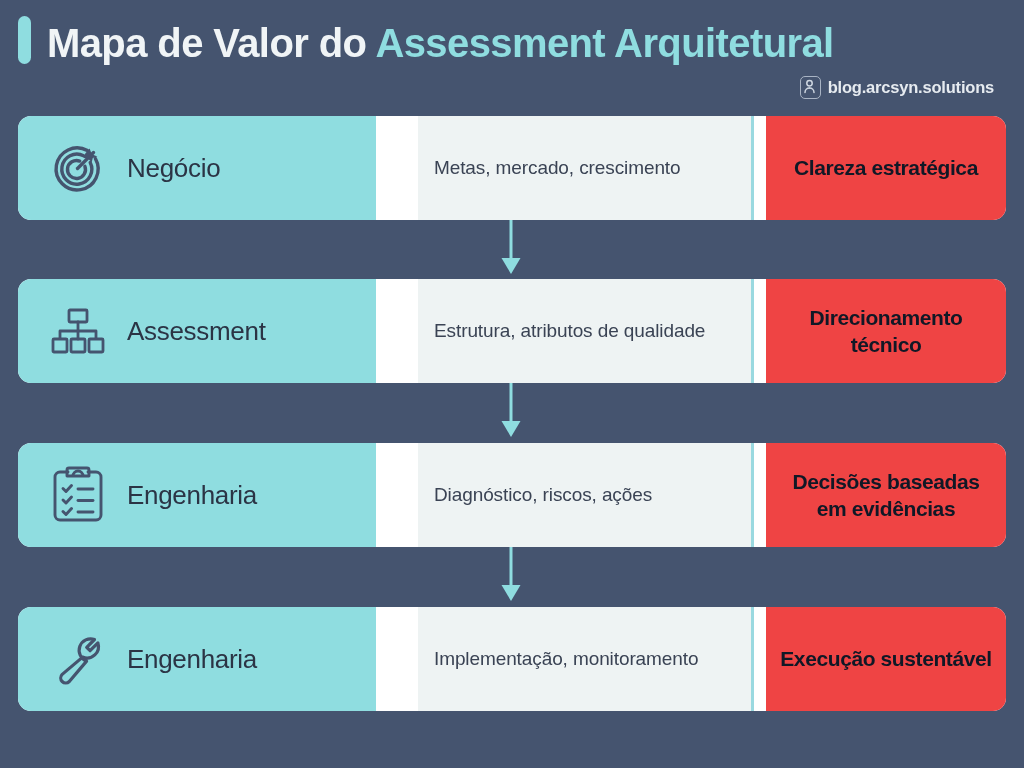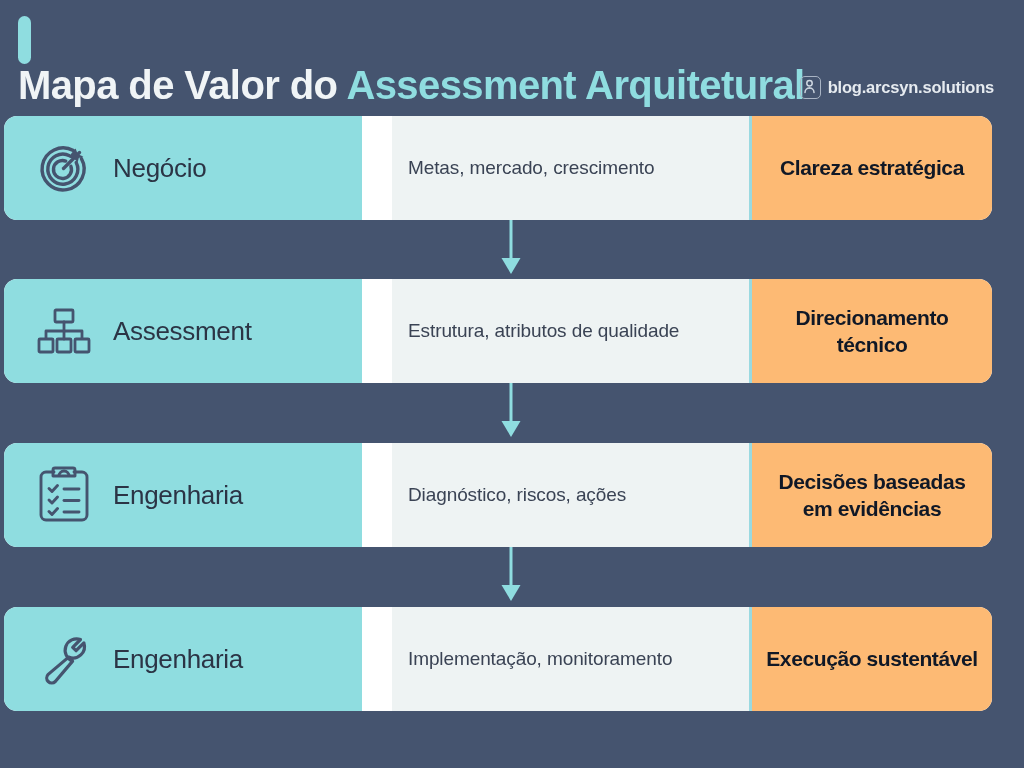--- a/index.html
+++ b/index.html
@@ -21,22 +21,21 @@
     left: 0;
     top: 0;
     width: 1024px;
     height: 116px;
   }
   .title-row {
     position: absolute;
     left: 18px;
     top: 16px;
     display: flex;
-    align-items: flex-start;
-    flex-direction: column;
+    align-items: flex-end;
   }
   .accent-bar {
     width: 13px;
     height: 48px;
     border-radius: 7px;
     background: #8fdde0;
     margin-right: 16px;
     flex: none;
   }
   .title {
@@ -77,27 +76,28 @@
 
   
   .rows {
     position: absolute;
     left: 0;
     top: 116px;
     width: 1024px;
   }
   .row {
     position: absolute;
-    left: 4px;
+    left: 18px;
     width: 988px;
     height: 104px;
     border-radius: 13px;
     overflow: hidden;
     display: flex;
     background: #ffffff;
+    gap: 12px;
   }
   .row-0 { top: 0px; }
   .row-1 { top: 163px; }
   .row-2 { top: 327px; }
   .row-3 { top: 491px; }
 
   .cell-label {
     width: 358px;
     flex: none;
     background: #8fdde0;
@@ -136,21 +136,21 @@
   .desc-text {
     color: #3a4354;
     font-size: 19px;
     line-height: 1.45;
     letter-spacing: -0.1px;
   }
 
   .cell-outcome {
     width: 240px;
     flex: none;
-    background: #fdba74;
+    background: #ef4444;
     display: flex;
     align-items: center;
     justify-content: center;
     padding: 0 12px;
     box-sizing: border-box;
   }
   .outcome-text {
     color: #101826;
     font-size: 21px;
     font-weight: bold;

